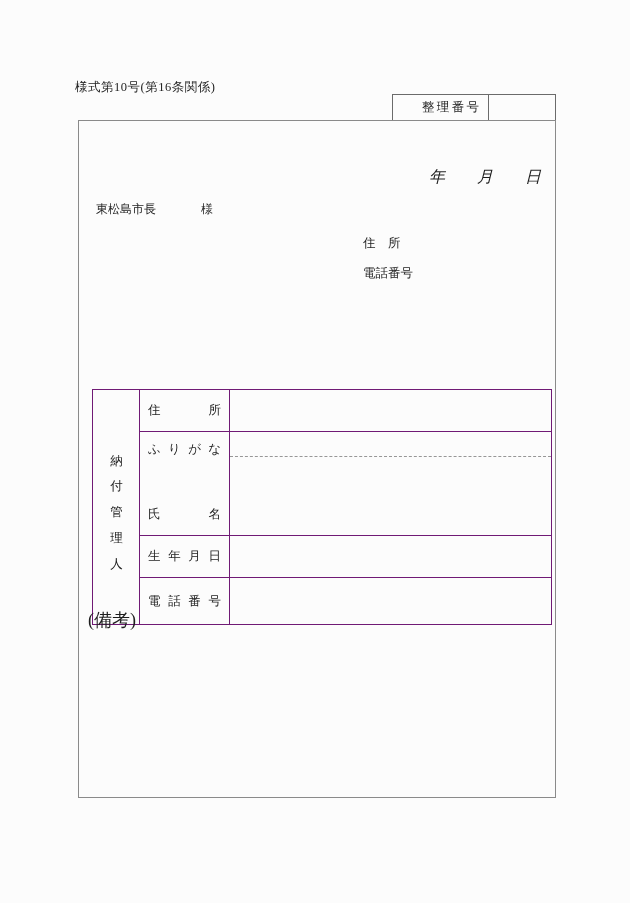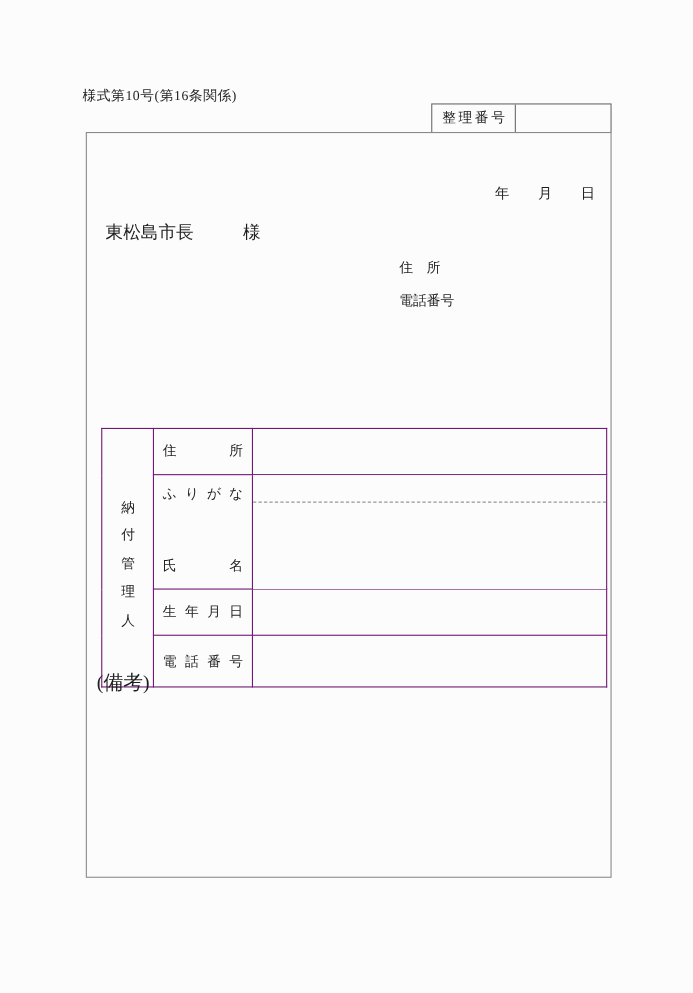--- a/index.html
+++ b/index.html
@@ -12,43 +12,43 @@
     -webkit-font-smoothing:antialiased;
   }
   .page { position:relative; width:630px; height:903px; overflow:hidden;border-radius:17px; }
 
   
   .form-number { position:absolute; left:75px; top:79px; font-size:12.5px; letter-spacing:0.5px; }
 
   
   .ref-box {
     position:absolute; left:392px; top:94px; width:164px; height:27px;
-    border:1px solid #6b6b6b; display:flex; background:#fcfcfc;
+    border:1px solid #6b6b6b; display:flex; background:#fcfcfc;padding-left:20px;
   }
   .ref-label {
     width:76px; border-right:1px solid #6b6b6b;
     display:flex; align-items:center;
   }
   .ref-label > span {
     display:block; width:100%; padding:0 9px;
     text-align:justify; text-align-last:justify; font-size:12.5px;
   }
   .ref-value { flex:1; }
 
   
   .main-box {
     position:absolute; left:78px; top:120px; width:478px; height:678px;
     border:1px solid #8a8a8a; background:#fcfcfc;
   }
 
   .doc-title { position:absolute; top:8px; left:0; right:0; text-align:center; font-size:12.5px; letter-spacing:0.3px; }
 
-  .date-line { position:absolute; top:46px; right:14px; font-size:13px; }
+  .date-line { position:absolute; top:46px; right:14px; font-size:16px;font-style:italic; }
 
-  .addressee { position:absolute; top:80px; left:17px; font-size:16px;text-align:center; }
+  .addressee { position:absolute; top:80px; left:17px; font-size:12px;text-align:center; }
   .addressee .honorific { margin-left:45px; }
 
   .beneficiary { position:absolute; top:107px; left:237px; font-size:12.5px; }
   .ben-row { display:flex; height:30px; align-items:center; }
   .ben-role { display:inline-block; width:47px; }
 
   .body-par {
     position:absolute; top:209px; left:12px; width:456px;
     font-size:12.5px; line-height:19px; text-align:justify;
   }

